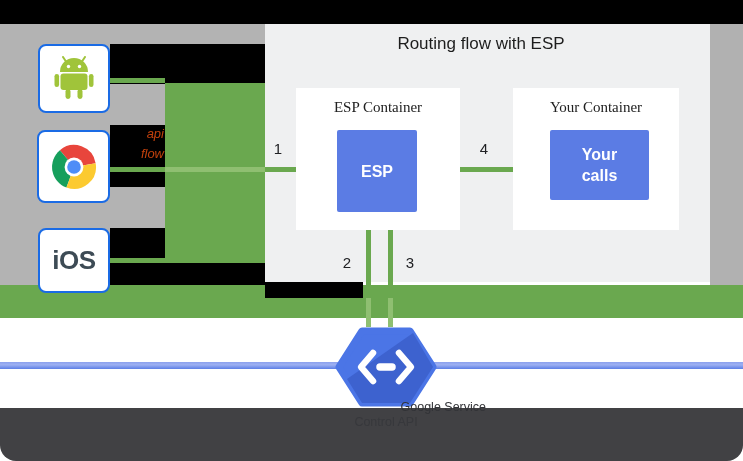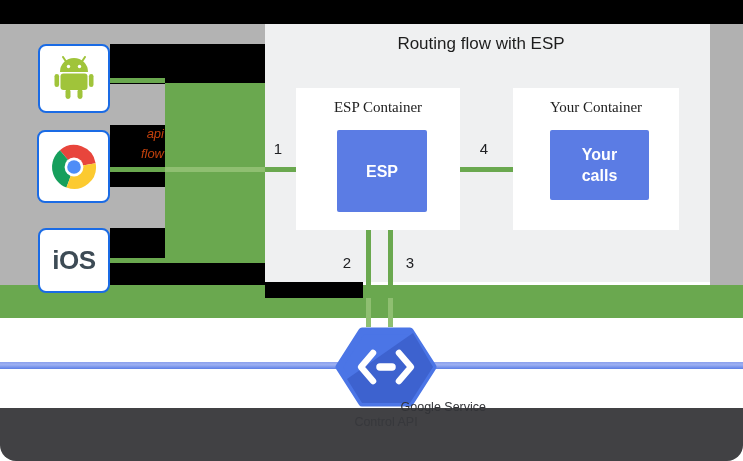--- a/index.html
+++ b/index.html
@@ -53,21 +53,21 @@
 
   .api-calls{left:112px;top:124px;width:52px;z-index:6;color:#c2410c;font-size:13px;font-style:italic;line-height:20px;text-align:right;}
 
   
   .panel-title{left:265px;top:34px;width:432px;text-align:center;font-size:17px;color:#1d1d1d;z-index:6;}
   .container-box{background:#ffffff;z-index:5;box-sizing:border-box;text-align:center;}
   .esp-container{left:296px;top:88px;width:164px;height:142px;}
   .your-container{left:513px;top:88px;width:166px;height:142px;}
   .container-label{margin-top:11px;font-size:15px;color:#212121;font-family:Liberation Serif, serif;}
   .blue-box{background:#5b7ce4;z-index:6;display:flex;flex-direction:column;align-items:center;justify-content:center;color:#fff;font-weight:bold;font-size:16px;line-height:21px;border-radius:2px;}
-  .esp-box{left:337px;top:130px;width:90px;height:82px;}
+  .esp-box{left:337px;top:130px;width:80px;height:82px;}
   .your-code-box{left:550px;top:130px;width:99px;height:70px;}
   .stepnum{width:20px;text-align:center;font-size:15px;color:#202124;z-index:7;}
   .n1{left:268px;top:140px;}
   .n4{left:474px;top:140px;}
   .n2{left:337px;top:254px;}
   .n3{left:400px;top:254px;}
 
   
   .blue-line{left:0;top:362px;width:743px;height:7px;background:linear-gradient(180deg,#8ba1ee 0%,#9db0f2 40%,#5c7ee6 100%);z-index:4;}
   .hexagon{left:335px;top:327px;width:102px;height:80px;z-index:7;}

